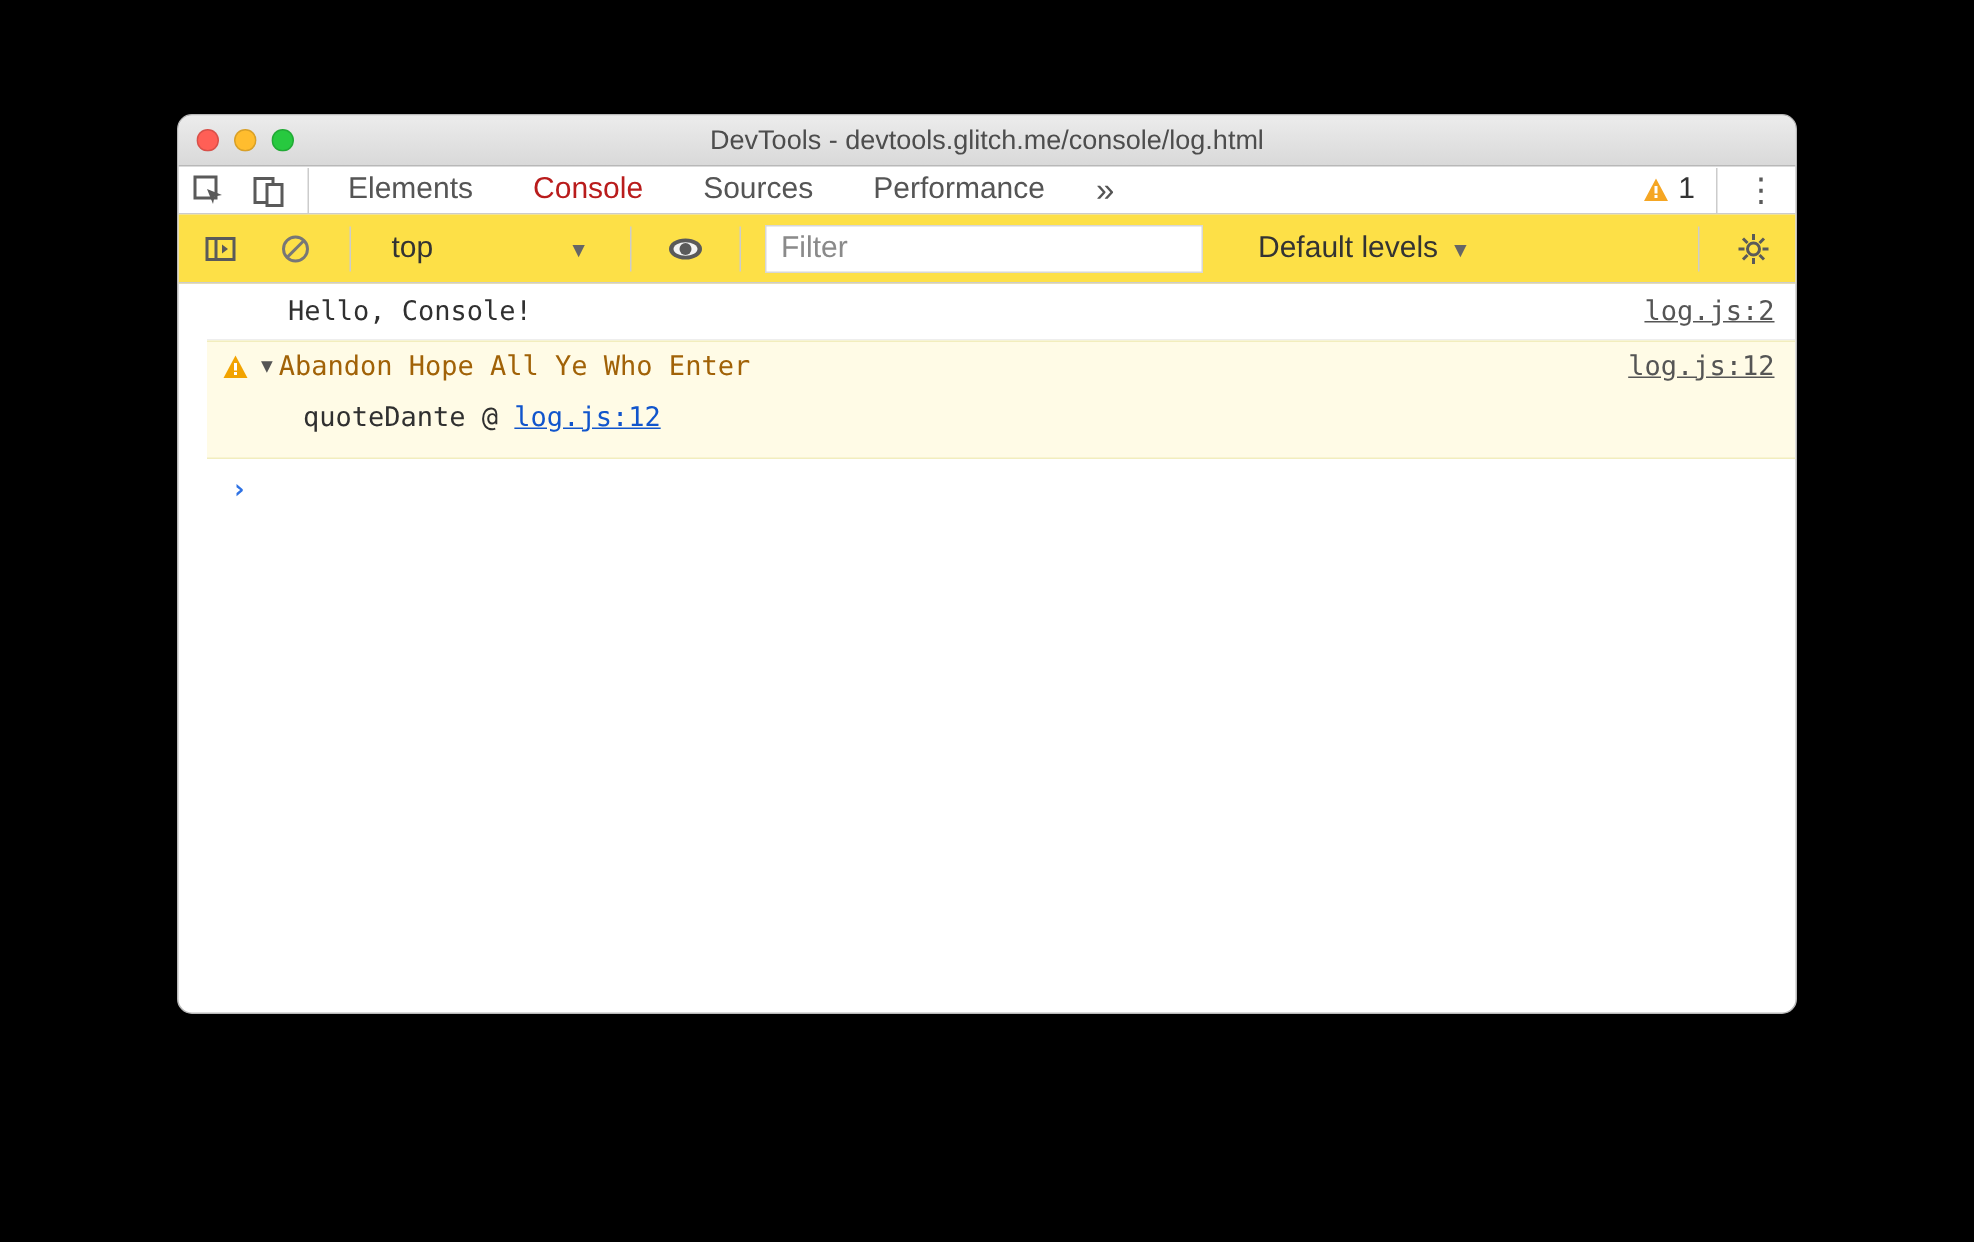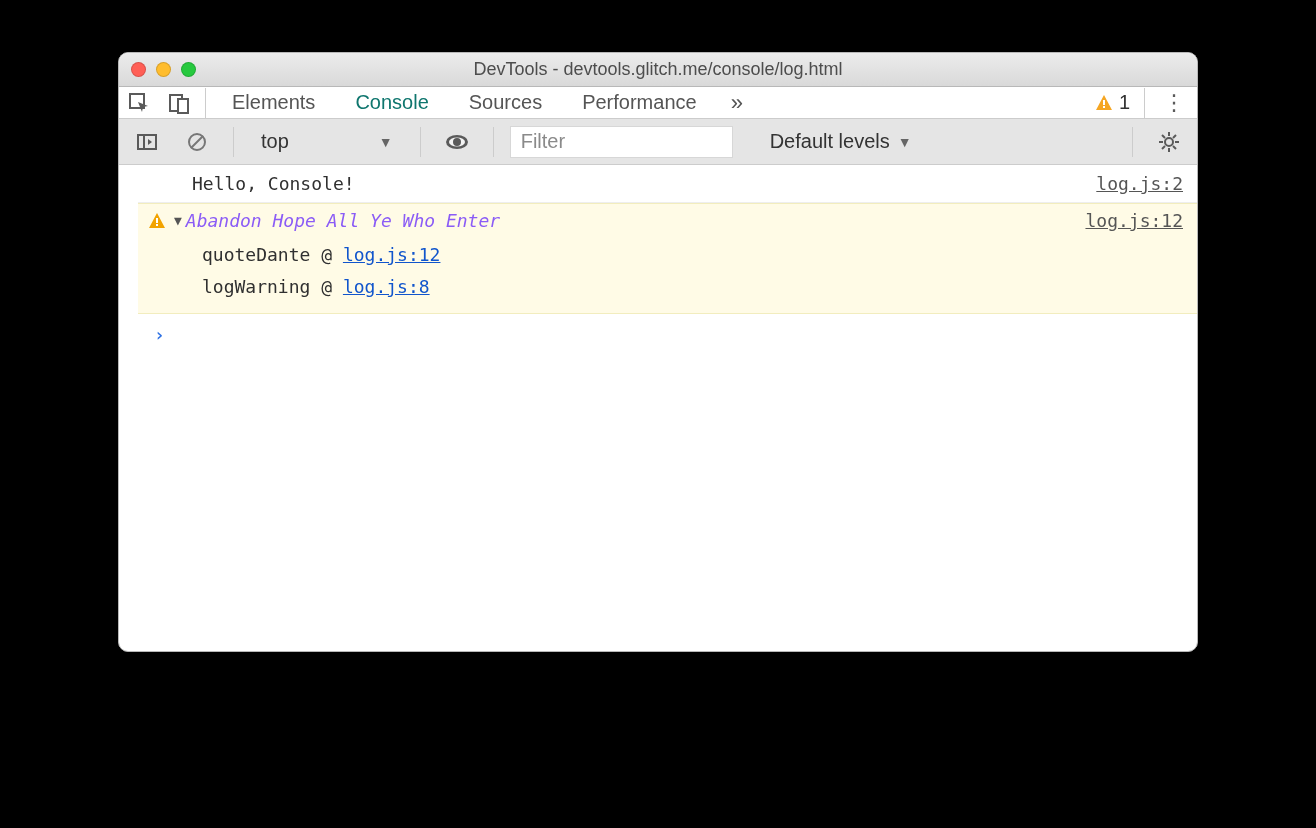--- a/index.html
+++ b/index.html
@@ -6,21 +6,21 @@
   body {
     background: #000;
     width: 1316px;
     height: 828px;
     font-family: "Lucida Grande", "Helvetica Neue", Arial, sans-serif;
     font-size: 14px;
     overflow: hidden;
   }
   .window {
     position: absolute;
-    left: 118px; top: 52px;
+    left: 118px; top: 76px;
     width: 1080px; height: 600px;
     background: #fff;
     border-radius: 10px;
     box-shadow: 0 25px 60px rgba(0,0,0,.55);
     overflow: hidden;
     display: flex;
     flex-direction: column;
     border: 1px solid #b8b8b8;
   }
   .titlebar {
@@ -42,50 +42,50 @@
   .tabstrip {
     height:32px; border-bottom:1px solid #ccc;
     display:flex; align-items:center;
   }
   .icon-btn { width:28px; height:28px; display:flex; align-items:center; justify-content:center; color:#5a5a5a; margin:0 6px; }
   .sep { width:1px; height:30px; background:#ccc; margin:0 6px; }
   .tab {
     padding:0 20px; height:48px; display:flex; align-items:center;
     color:#555; font-size:20px; cursor:default;
   }
-  .tab.active { color:#0f766e; box-shadow: inset 0 -3px 0 #1a73e8; text-align: center; }
+  .tab.active { color:#b91c1c; box-shadow: inset 0 -3px 0 #1a73e8; text-align: center; }
   .more { font-size:22px; color:#555; padding:0 14px; }
   .warn-count { display:flex; align-items:center; gap:6px; font-size:20px; color:#333; margin-left:auto; padding-right:8px; }
   .warn-tri { color:#f5a623; }
   .kebab { padding:0 12px; color:#5a5a5a; font-size:22px; }
   .toolbar {
-    height:46px; background:#e5e5e5; border-bottom:1px solid #ccc;
+    height:46px; background:#fde047; border-bottom:1px solid #ccc;
     display:flex; align-items:center; gap:10px; padding:0 8px;
   }
   .ctx {
     display:flex; align-items:center; gap:90px;
     border:1px solid transparent; padding:4px 10px; font-size:20px; color:#333;
   }
   .ctx .chev { font-size:14px; color:#666; }
   .filter {
-    background:#fff; border:1px solid #d7d7d7; height:32px; width:223px;
+    background:#fff; border:1px solid #d7d7d7; height:32px; width:292px;
     font-size:20px; color:#333; padding:0 10px;
   }
   .filter::placeholder{color:#8a8a8a}
   .levels { font-size:20px; color:#333; margin-left:27px; display:flex; align-items:center; gap:8px; }
   .gear { margin-left:auto; color:#5a5a5a; }
   .log-area { flex:1; overflow:auto; font-family: Menlo, Consolas, monospace; font-size:18px;margin-left:19px; }
   .row { display:flex; align-items:flex-start; border-bottom:1px solid #eee; padding:8px 14px 8px 10px; }
   .row .msg { color:#303030; }
   .row .src { margin-left:auto; color:#555; text-decoration:underline; cursor:pointer; }
   .row.warn { background:#fffbe6; border-top:1px solid #f2edbe; border-bottom:1px solid #f2edbe; display:block; padding:6px 14px 10px 10px; }
   .warn-head { display:flex; align-items:center; }
   .warn-head .tri { color:#f2a300; margin-right:8px; }
   .disclose { font-size:13px; color:#555; margin-right:4px; }
-  .warn-msg { color:#8b5cf6;font-style:italic; }
+  .warn-msg { color:#a16207; }
   .trace { margin-left:54px; margin-top:8px; color:#303030; line-height:32px; }
   .trace a { color:#1155cc; text-decoration:underline; }
   .prompt { padding:10px 16px; color:#2f72e4; font-size:18px; }
   svg { display:block; }
 </style>
 </head>
 <body>
 
 <div class="window">
 
@@ -204,25 +204,20 @@
         <span class="disclose">▼</span>
         <span class="warn-msg">Abandon Hope All Ye Who Enter</span>
         <span class="src" style="margin-left:auto">log.js:12</span>
       </div>
       <div class="trace">
         <div>
           <span>quoteDante</span>
           <span>@</span>
           <a>log.js:12</a>
         </div>
-        <div>
-          <span>logWarning</span>
-          <span>@</span>
-          <a>log.js:8</a>
-        </div>
       </div>
     </div>
 
     <div class="prompt">
       <span style="font-weight:bold">›</span>
     </div>
 
   </div>
 
 </div>

